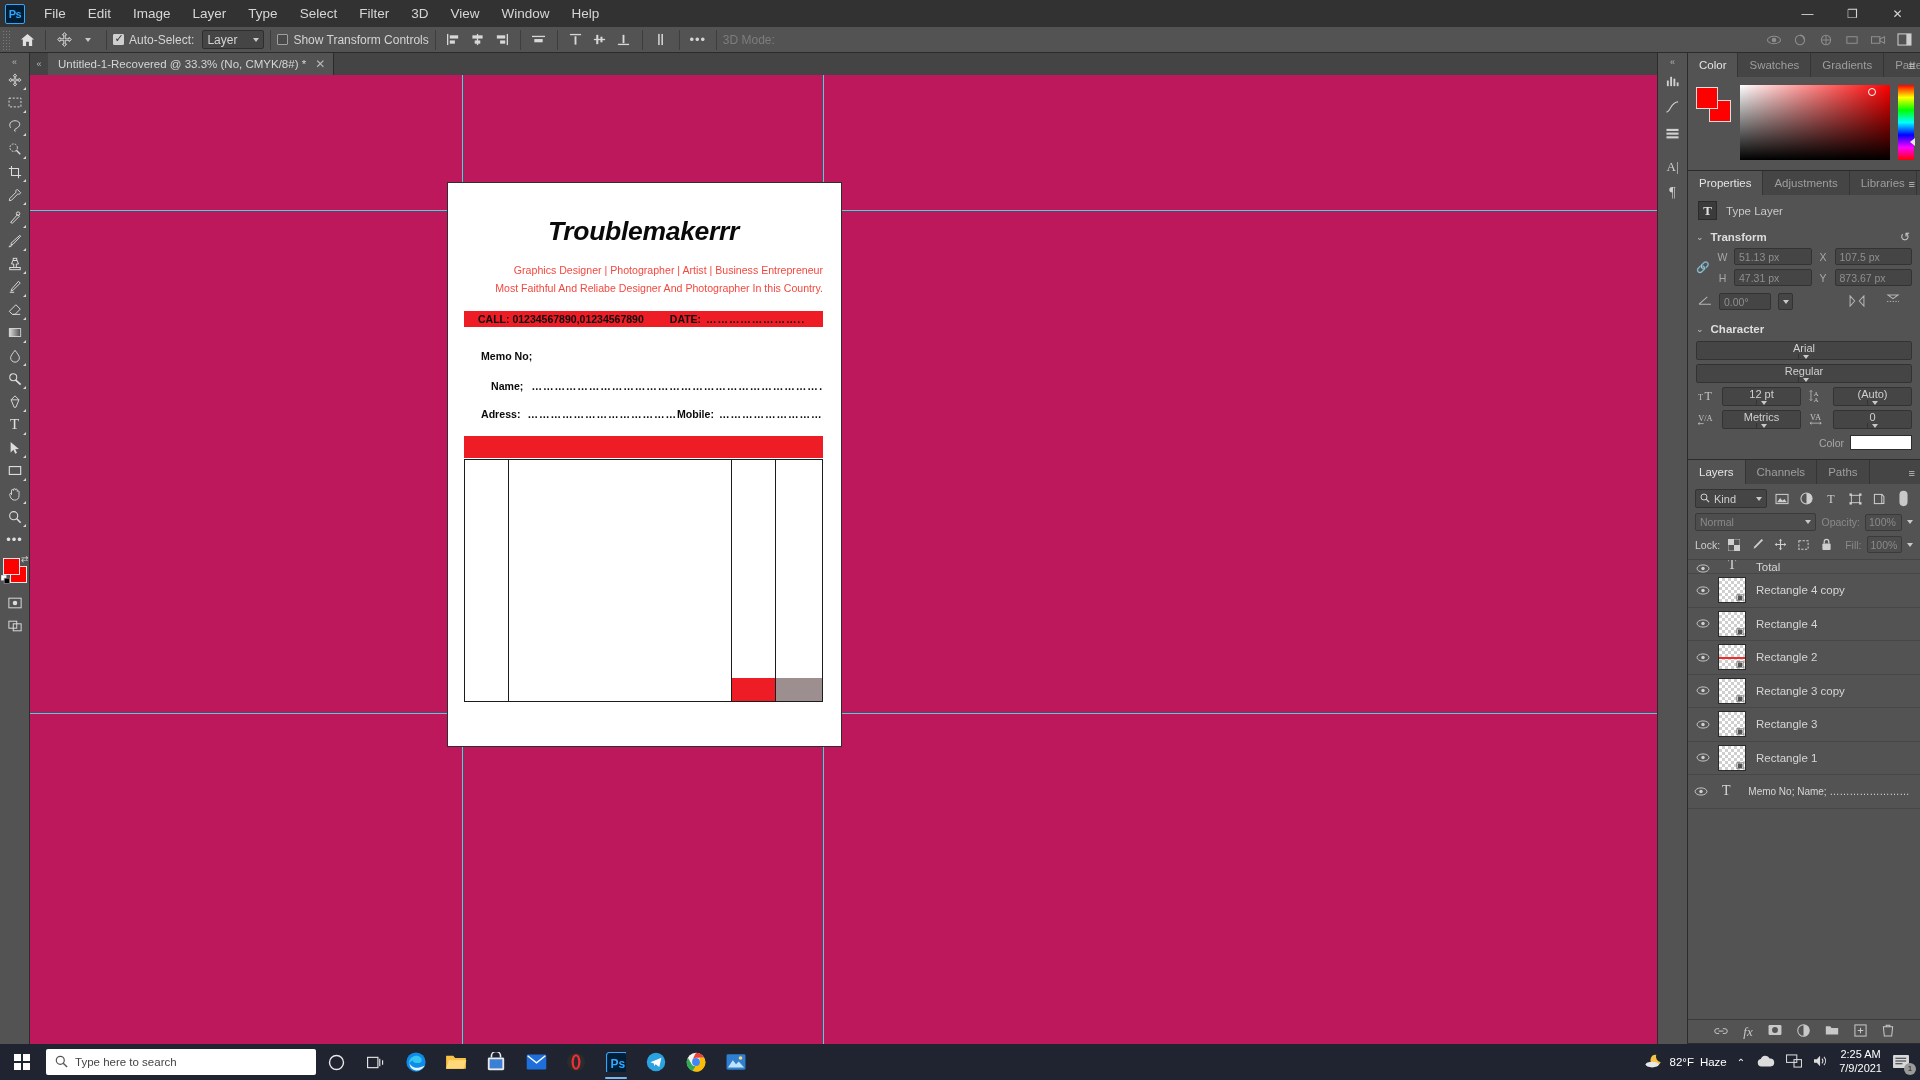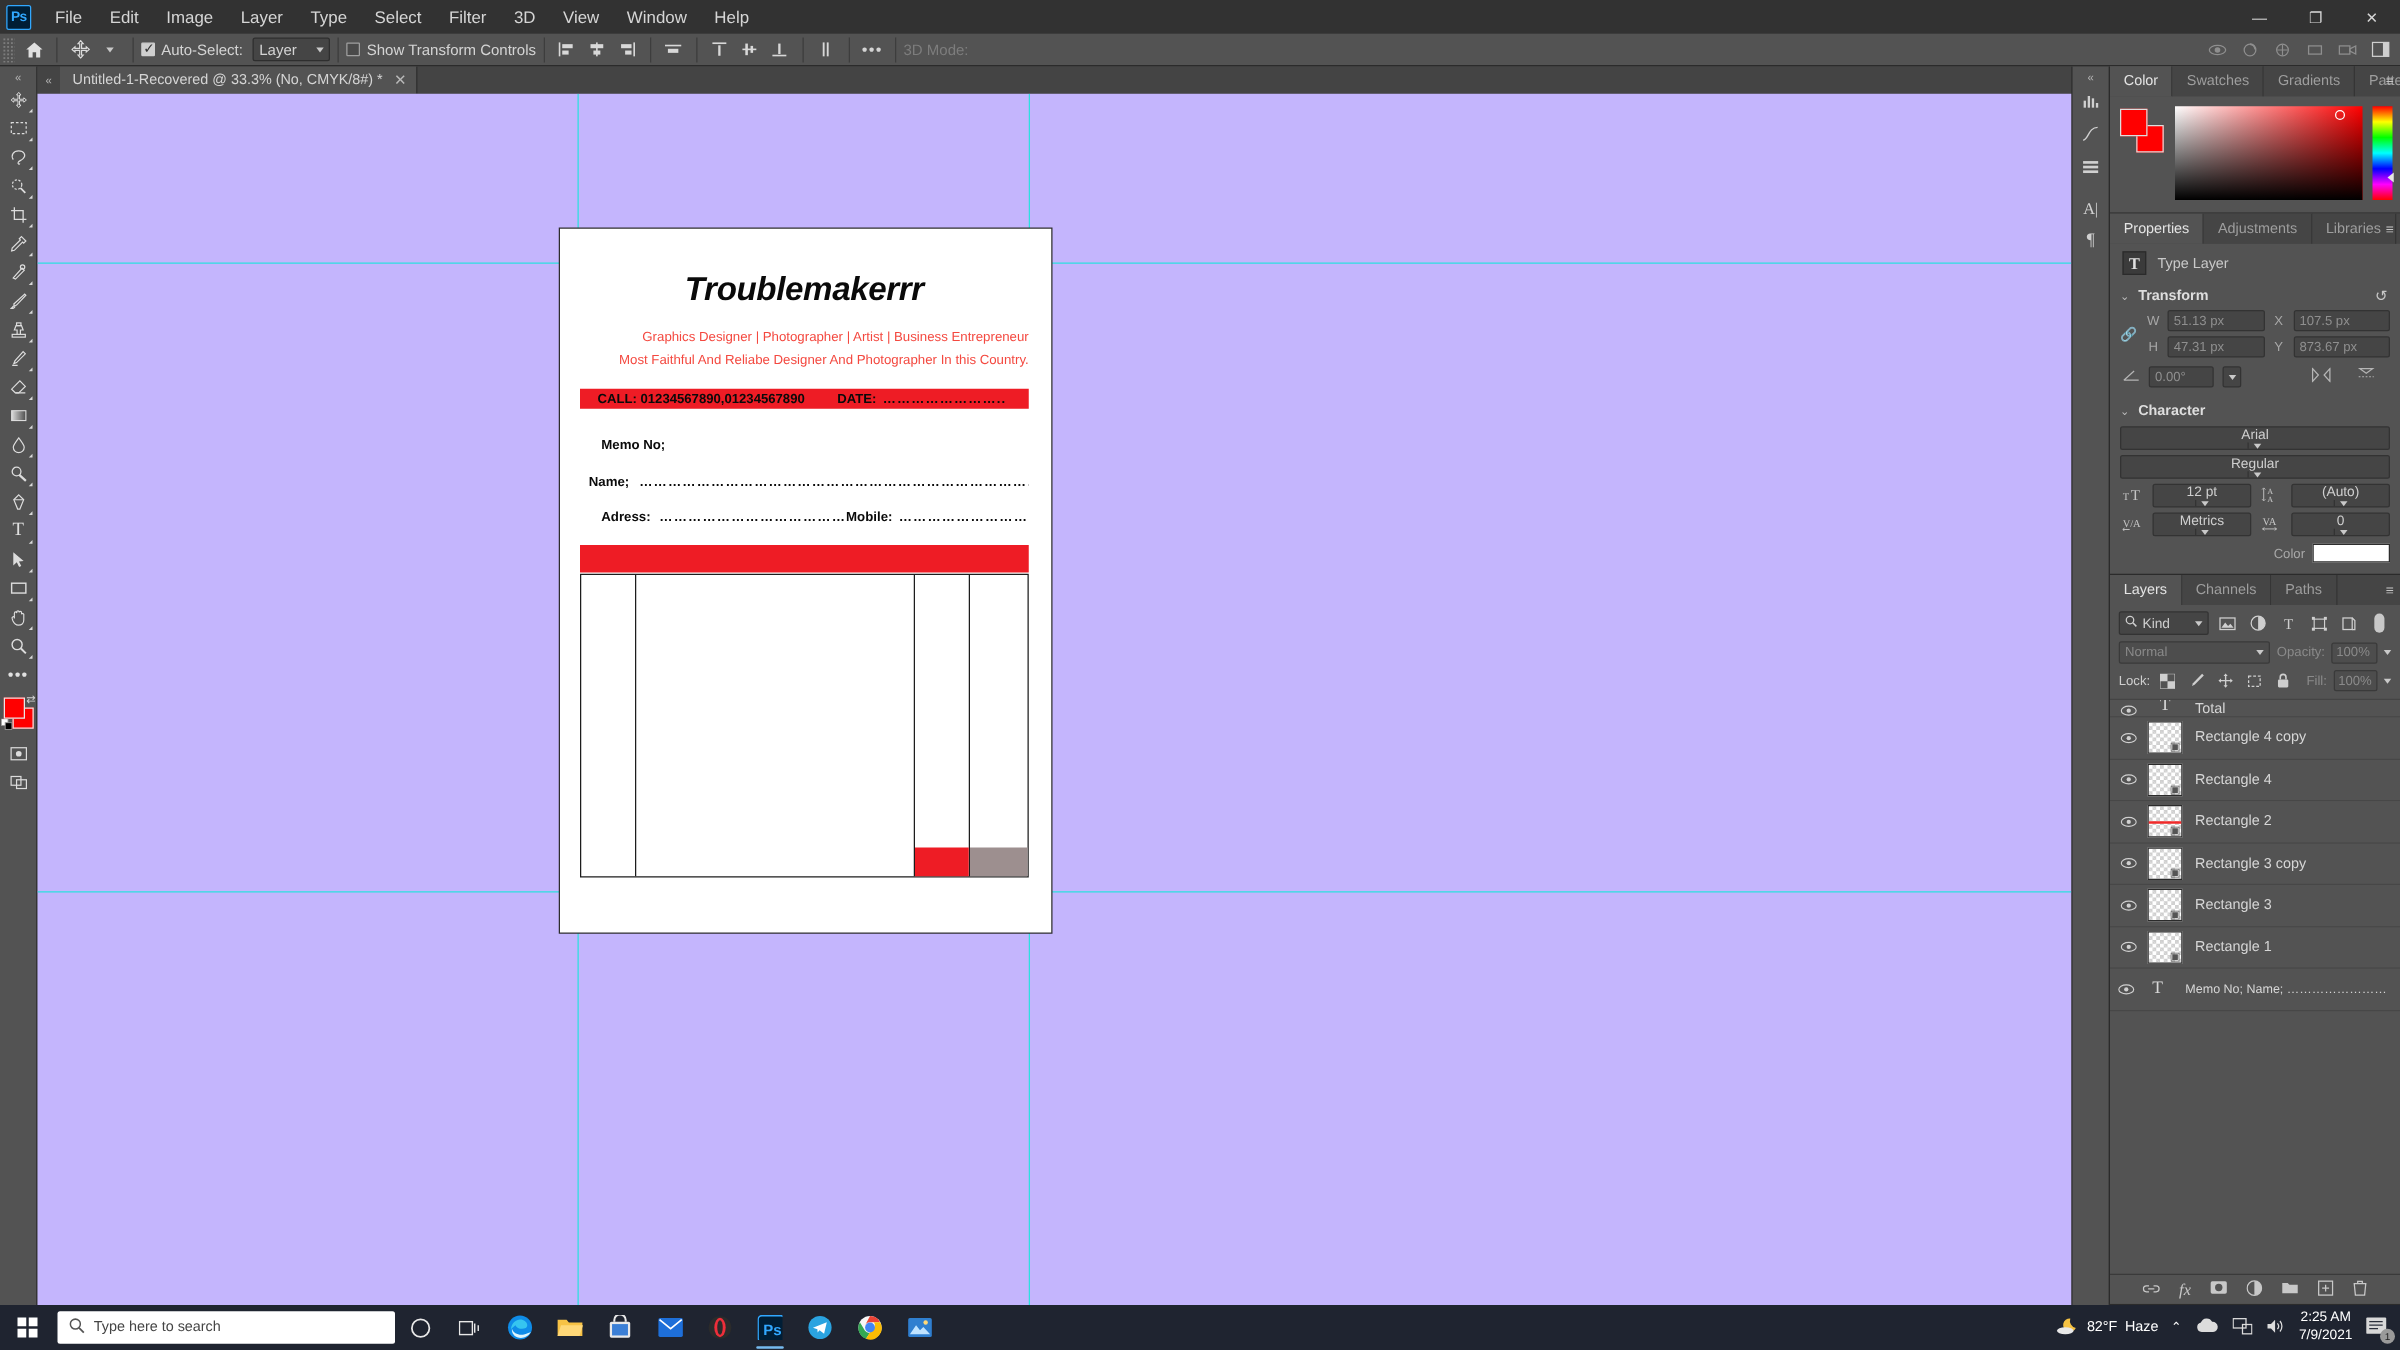--- a/index.html
+++ b/index.html
@@ -57,21 +57,21 @@
   .sw-front { position:absolute; left:1px; top:1px; width:17px; height:17px; background:#ff0000; border:1px solid #e8e8e8; }
   .sw-swap { position:absolute; right:-1px; top:-3px; color:#d0d0d0; font-size:9px; }
   .sw-def { position:absolute; left:-1px; bottom:-4px; }
 
   
   .canvascol { flex:1 1 auto; display:flex; flex-direction:column; min-width:0; background:#3f3f3f; }
   .tabstrip { height:22px; background:#444; display:flex; align-items:flex-end; flex:0 0 auto; }
   .doctab { height:22px; background:#535353; border-right:1px solid #2b2b2b; display:flex; align-items:center;
     padding:0 8px 0 10px; gap:9px; color:#d5d5d5; font-size:11.5px; white-space:nowrap; max-width:380px; }
   .doctab .x { font-size:12px; color:#b9b9b9; }
-  .canvas-wrap { flex:1 1 auto; position:relative; background:#c4b5fd; overflow:hidden; }
+  .canvas-wrap { flex:1 1 auto; position:relative; background:#be185d; overflow:hidden; }
 
   
   .guide-v { position:absolute; top:0; bottom:0; width:1px; background:#2ce0e0; }
   .guide-h { position:absolute; left:0; right:0; height:1px; background:#2ce0e0; }
 
   
   .page { position:absolute; background:#ffffff; box-shadow:0 0 0 1px #2e2e2e; }
   .doc-inner { position:absolute; left:16px; right:18px; top:0; bottom:0; }
   .doc-title { text-align:center; font-weight:bold; font-style:italic; color:#0a0a0a;
     font-size:26.5px; letter-spacing:-0.3px; }
@@ -529,21 +529,21 @@
               <span style="display:flex;gap:5px;">
                 <span>DATE:</span>
                 <span class="dots">……………………..</span>
               </span>
             </div>
 
             <div class="frm" style="margin:23px 0 0 17px;">
               <span>Memo No;</span>
             </div>
 
-            <div class="frm" style="margin:18px 0 0 7px;">
+            <div class="frm" style="margin:18px 0 0 27px;">
               <span>Name;</span>
               <span class="dots" style="margin-left:8px;flex:1">……………………………………………………………………………</span>
             </div>
 
             <div class="frm" style="margin:16px 0 16px 17px;">
               <span>Adress:</span>
               <span class="dots" style="margin-left:7px;">…………………………………</span>
               <span>Mobile:</span>
               <span class="dots" style="margin-left:5px;flex:1">……………………………………</span>
             </div>

